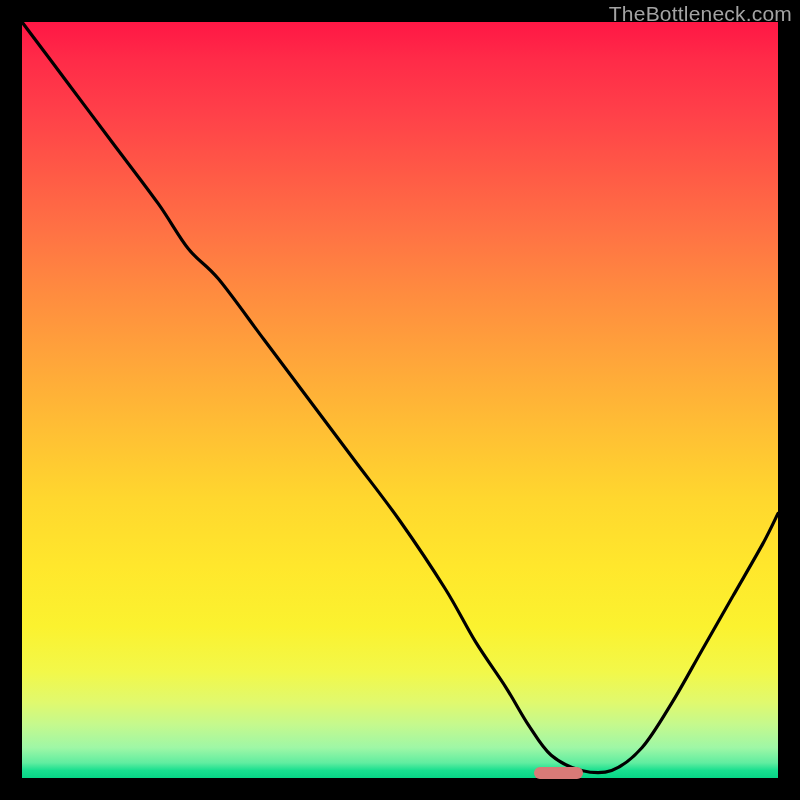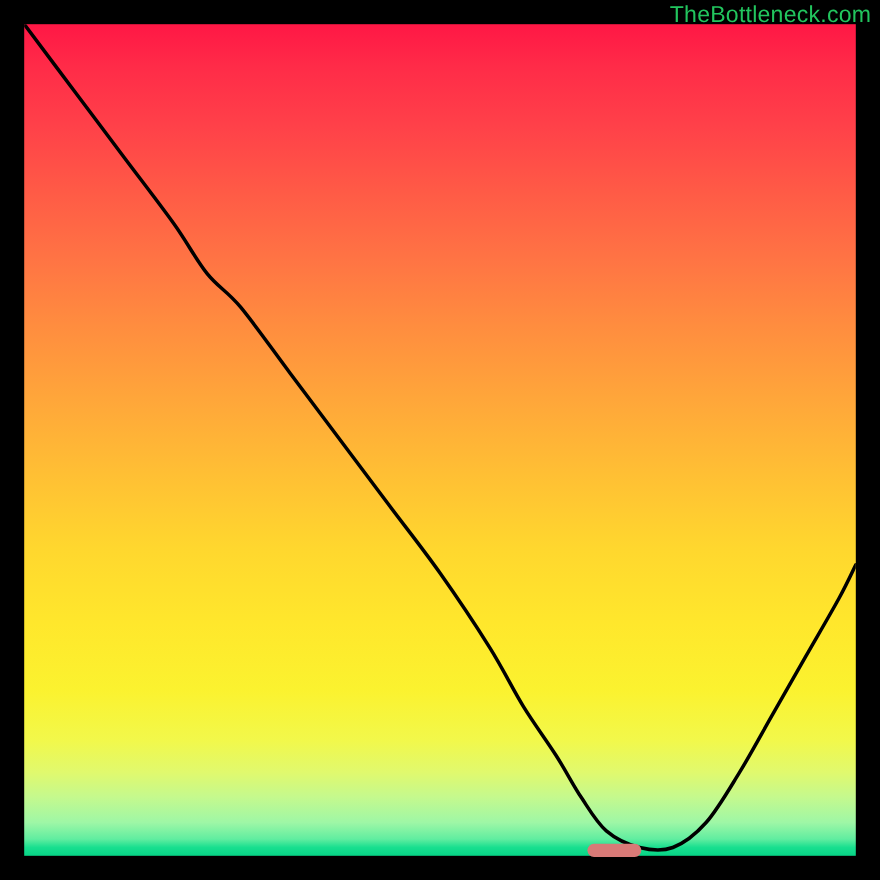--- a/index.html
+++ b/index.html
@@ -51,21 +51,21 @@
     position: absolute;
     left: 0;
     top: 0;
     width: 100%;
     height: 100%;
   }
   .watermark {
     position: absolute;
     top: 2px;
     right: 8px;
-    color: #22c55e;
+    color: #a3a3a3;
     font-size: 21px;
     font-weight: 400;
     letter-spacing: 0.2px;
   }
   .marker {
     position: absolute;
     background: #d87a77;
     border-radius: 10px;
   }
 </style>

